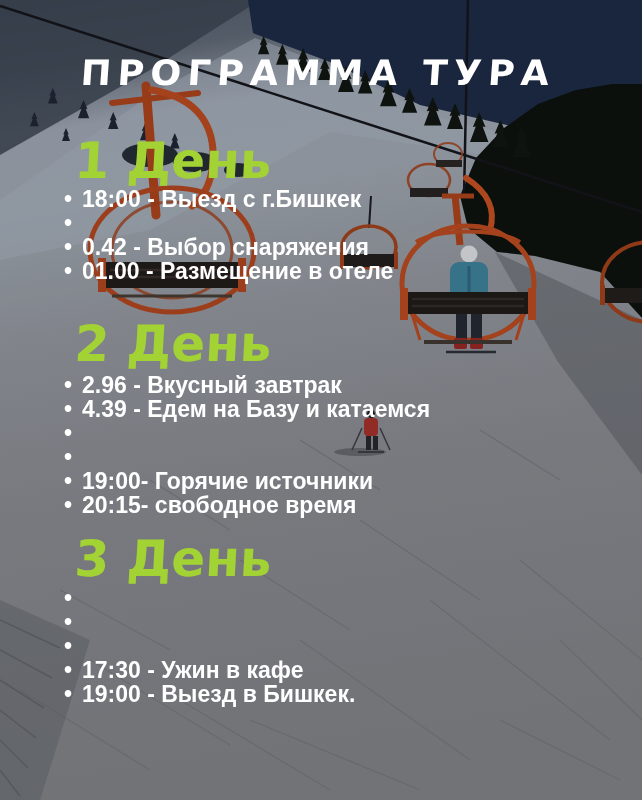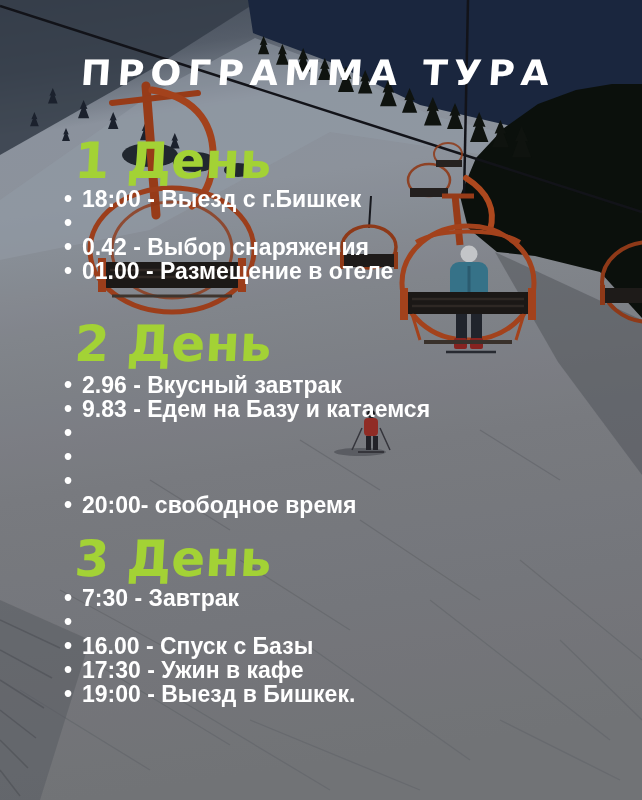--- a/index.html
+++ b/index.html
@@ -235,51 +235,50 @@
 
     <section class="day" id="day2">
       <h2>2 День</h2>
       <ul>
         <li>
             <span class="b">•</span>
             <span class="t">2.96 - Вкусный завтрак</span>
           </li>
         <li>
             <span class="b">•</span>
-            <span class="t">9.83 - Едем на Базу и катаемся</span>
-          </li>
-        <li>
-            <span class="b">•</span>
-          </li>
-        <li>
-            <span class="b">•</span>
-          </li>
-        <li>
-            <span class="b">•</span>
-          </li>
-        <li>
-            <span class="b">•</span>
-            <span class="t">20:00- свободное время</span>
+            <span class="t">4.39 - Едем на Базу и катаемся</span>
+          </li>
+        <li>
+            <span class="b">•</span>
+          </li>
+        <li>
+            <span class="b">•</span>
+          </li>
+        <li>
+            <span class="b">•</span>
+            <span class="t">19:00- Горячие источники</span>
+          </li>
+        <li>
+            <span class="b">•</span>
+            <span class="t">20:15- свободное время</span>
           </li>
       </ul>
     </section>
 
     <section class="day" id="day3">
       <h2>3 День</h2>
       <ul>
         <li>
             <span class="b">•</span>
-            <span class="t">7:30 - Завтрак</span>
-          </li>
-        <li>
-            <span class="b">•</span>
-          </li>
-        <li>
-            <span class="b">•</span>
-            <span class="t">16.00 - Спуск с Базы</span>
+          </li>
+        <li>
+            <span class="b">•</span>
+          </li>
+        <li>
+            <span class="b">•</span>
           </li>
         <li>
             <span class="b">•</span>
             <span class="t">17:30 - Ужин в кафе</span>
           </li>
         <li>
             <span class="b">•</span>
             <span class="t">19:00 - Выезд в Бишкек.</span>
           </li>
       </ul>

